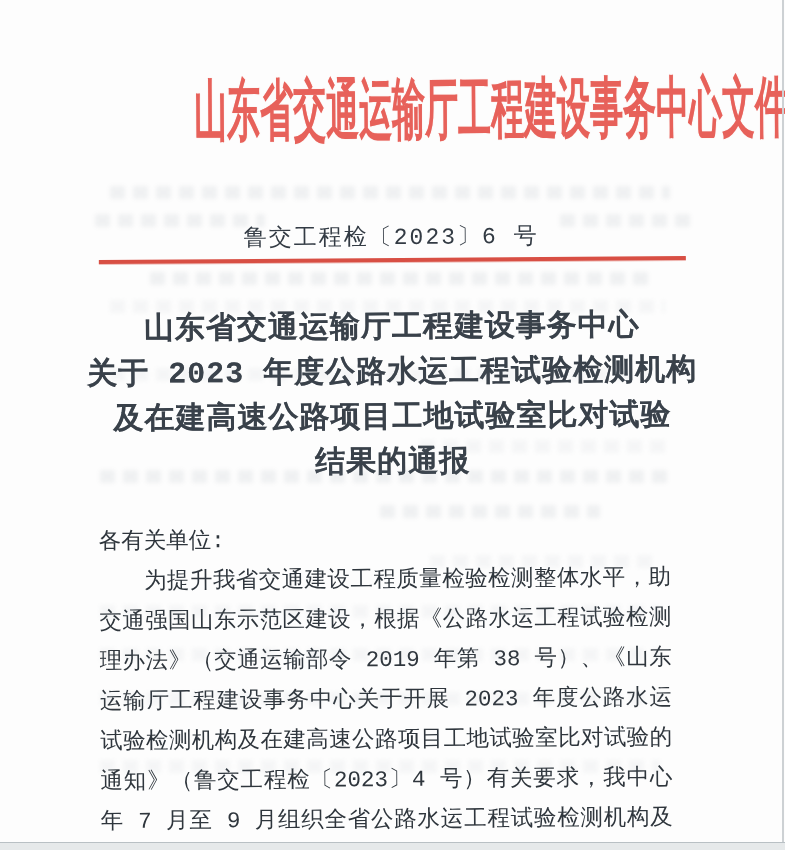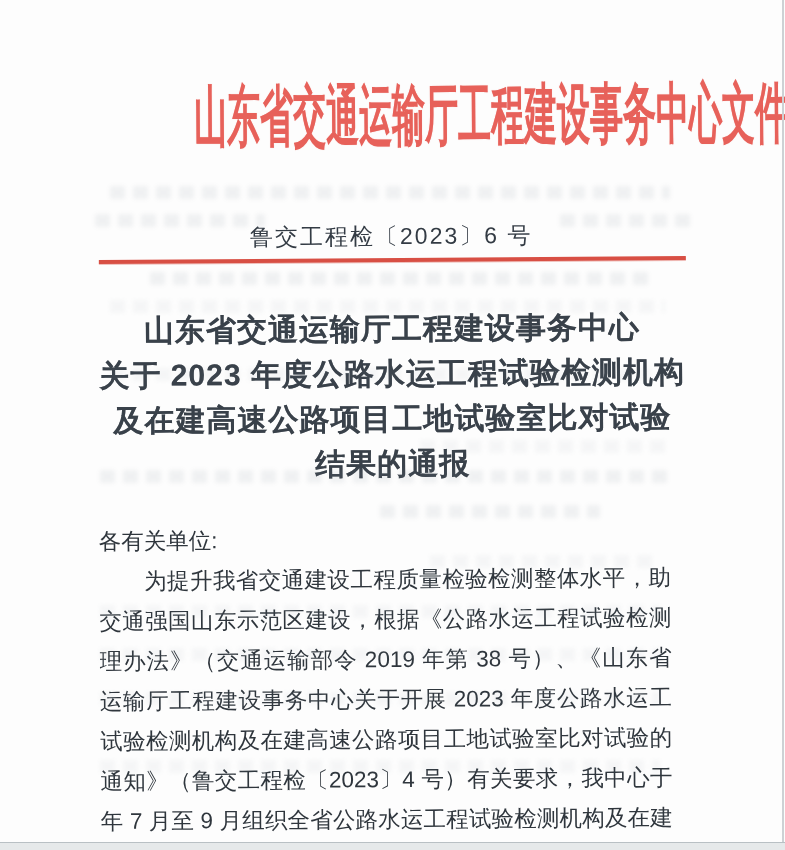--- a/index.html
+++ b/index.html
@@ -6,21 +6,21 @@
     margin: 0;
     padding: 0;
     background: #ffffff;
   }
   .page {
     position: relative;
     width: 785px;
     height: 850px;
     background: #fdfdfd;
     overflow: hidden;
-    font-family: Liberation Sans, sans-serif;
+    font-family: Liberation Mono, monospace;
   }
   .content {
     position: absolute;
     left: 0; top: 0;
     width: 785px;
     height: 850px;
     transform: rotate(-0.4deg);
     transform-origin: 50% 50%;
   }
   

